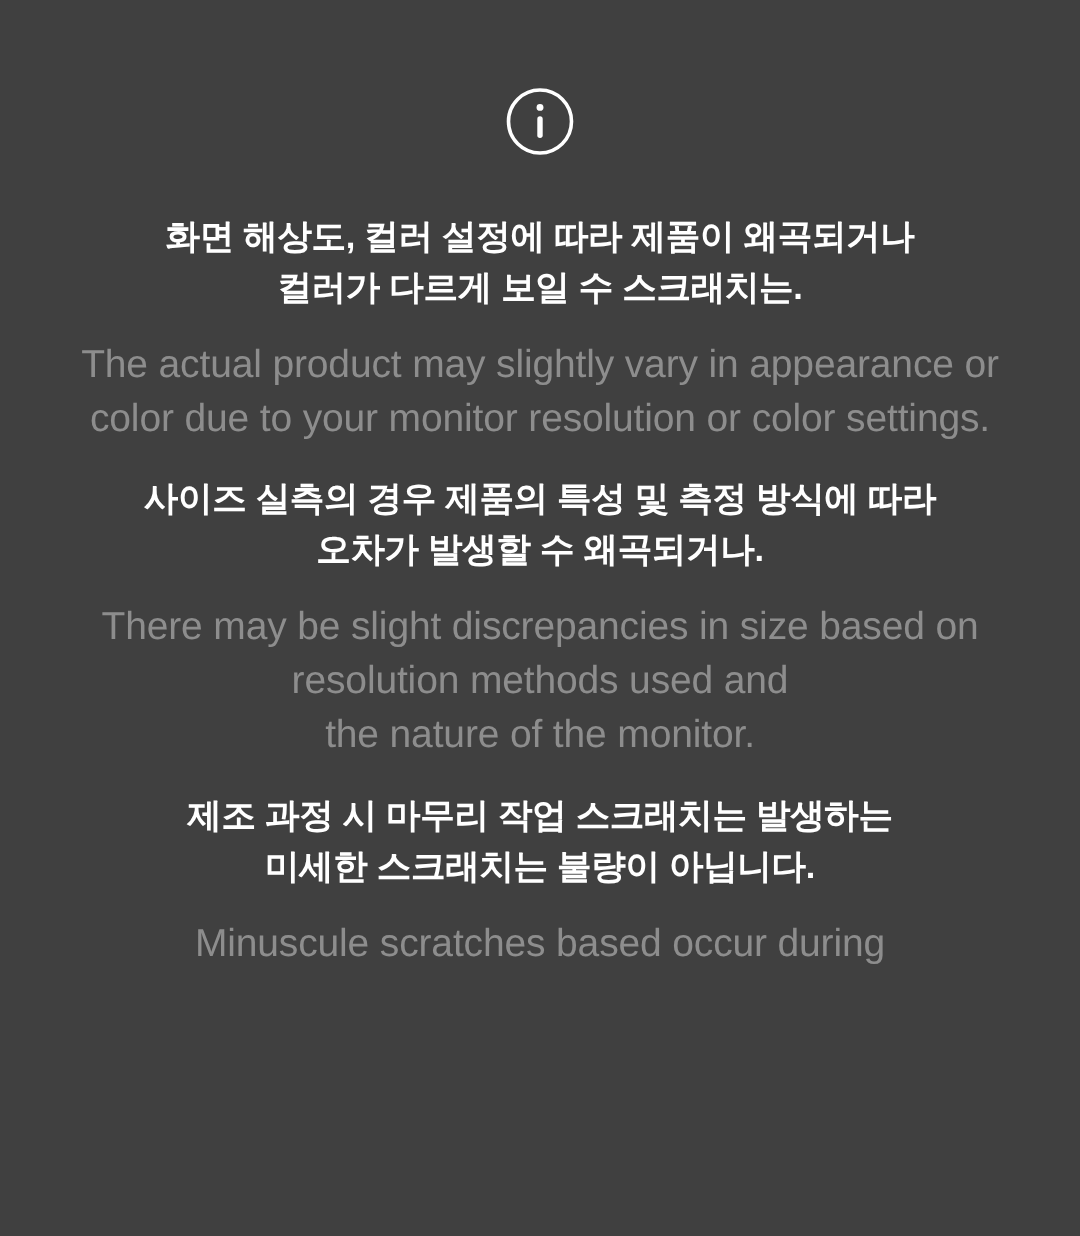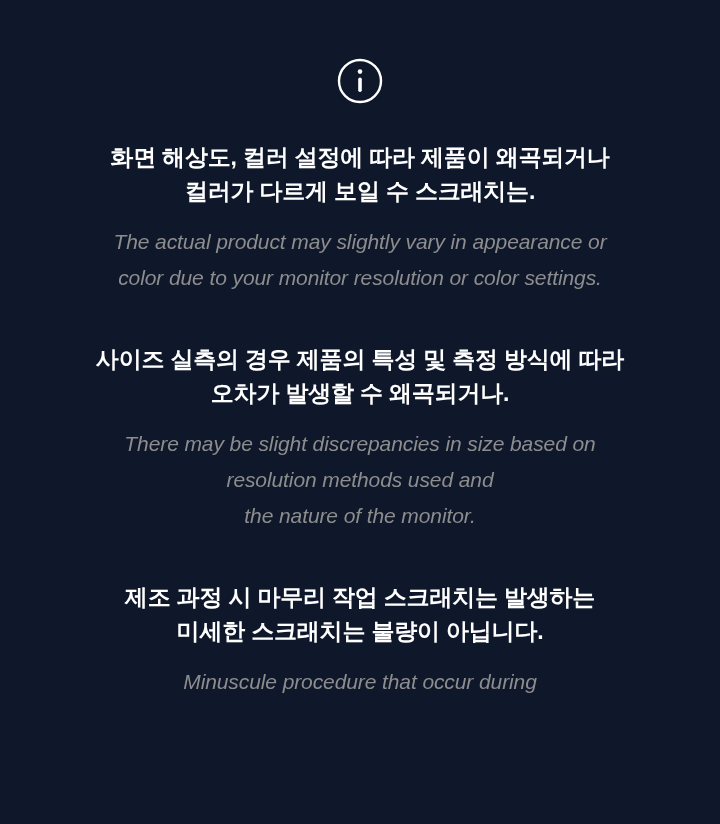--- a/index.html
+++ b/index.html
@@ -9,58 +9,57 @@
   body {
     width: 720px;
     height: 824px;
     background: #000000;
     font-family: "Liberation Sans", sans-serif;
     overflow: hidden;
   }
   .page {
     width: 720px;
     height: 824px;
-    background: #0f172a;
+    background: #404040;
     box-sizing: border-box;
     display: flex;
     flex-direction: column;
     align-items: center;
     padding-top: 58px;
   }
   .info-icon {
     width: 46px;
     height: 46px;
     display: block;
     margin-bottom: 36px;
   }
   .block {
     width: 100%;
     text-align: center;
   }
   .block + .block {
-    margin-top: 46px;
+    margin-top: 19px;
   }
   .ko {
     color: #ffffff;
     font-size: 23px;
     line-height: 34px;
     font-weight: 700;
     letter-spacing: -0.2px;
     margin: 0 0 16px 0;
     padding: 0 30px;
   }
   .en {
     color: #8d8d8d;
-    font-size: 21px;
+    font-size: 26px;
     line-height: 36px;
     font-weight: 400;
     letter-spacing: -0.1px;
     margin: 0;
     padding: 0 30px;
-    font-style: italic;
   }
   .ko span, .en span {
     display: block;
   }
 </style>
 </head>
 <body>
 
 <div class="page">
 
@@ -94,17 +93,17 @@
       <span>the nature of the monitor.</span>
     </p>
   </div>
 
   <div class="block">
     <p class="ko">
       <span>제조 과정 시 마무리 작업 스크래치는 발생하는</span>
       <span>미세한 스크래치는 불량이 아닙니다.</span>
     </p>
     <p class="en">
-      <span>Minuscule procedure that occur during</span>
+      <span>Minuscule scratches based occur during</span>
     </p>
   </div>
 
 </div>
 
 </body></html>

